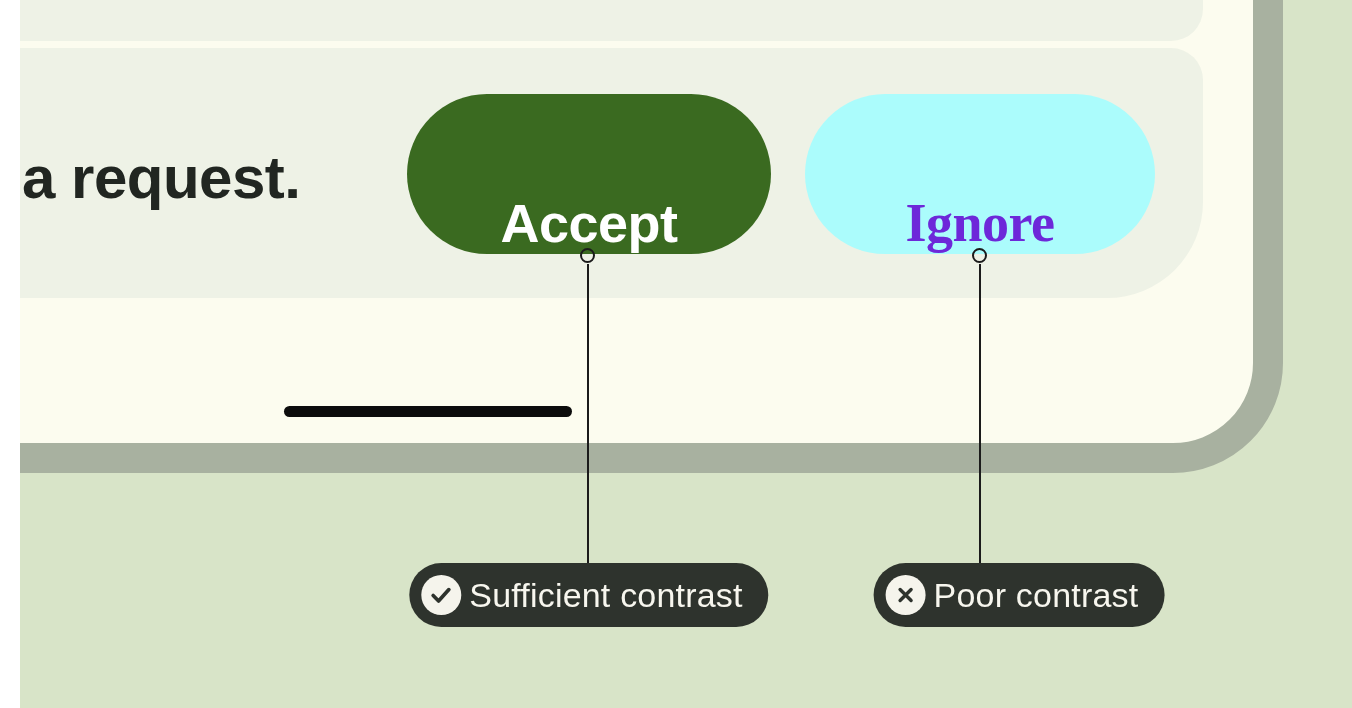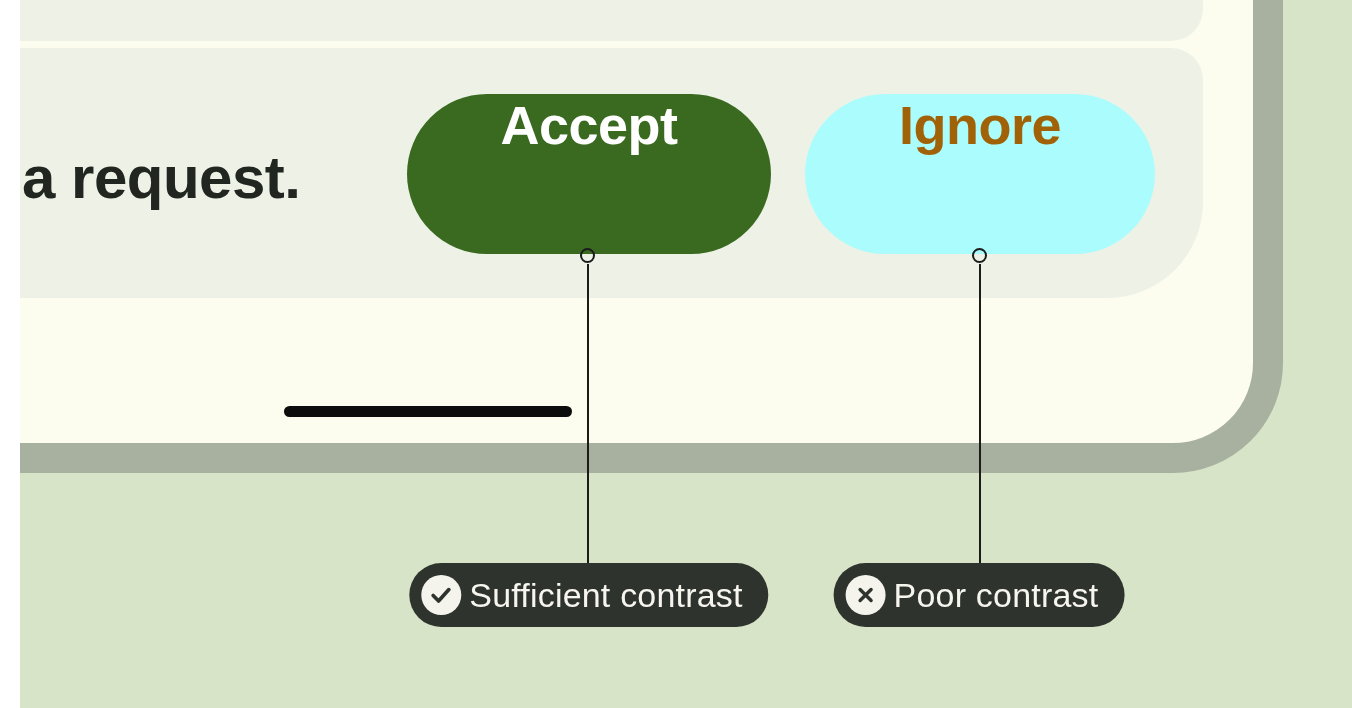--- a/index.html
+++ b/index.html
@@ -53,21 +53,21 @@
     letter-spacing: -0.5px;
     white-space: nowrap;
   }
 
   .pill-button {
     position: absolute;
     top: 94px;
     height: 160px;
     border-radius: 80px;
     display: flex;
-    align-items: flex-start;
+    align-items: flex-end;
     justify-content: center;
     font-size: 54px;
     font-weight: 700;
     letter-spacing: -0.5px;
   }
   .btn-accept { left: 387px; width: 364px; }
   .btn-ignore { left: 785px; width: 350px; }
 
   .placeholder-bar {
     position: absolute;
@@ -107,21 +107,21 @@
     transform: translateX(-50%);
     height: 64px;
     border-radius: 32px;
     display: inline-flex;
     align-items: center;
     gap: 8px;
     padding: 0 26px 0 12px;
     white-space: nowrap;
   }
   .badge-1 { left: 569px; }
-  .badge-2 { left: 959px; }
+  .badge-2 { left: 999px; }
 
   .badge-icon-circle {
     width: 40px;
     height: 40px;
     border-radius: 50%;
     display: flex;
     align-items: center;
     justify-content: center;
     flex: 0 0 auto;
   }
@@ -141,21 +141,21 @@
   <div class="card" style="background: rgb(252, 252, 239); border-color: rgb(168, 177, 160);"></div>
 
   <div class="panel-top" style="background: rgb(238, 242, 230);"></div>
   <div class="panel-main" style="background: rgb(238, 242, 230);"></div>
 
   <div class="message-text" style="color: rgb(33, 38, 33);">a request.</div>
 
   <div class="pill-button btn-accept" style="background: rgb(58, 106, 32); color: rgb(255, 255, 255);">
     <span>Accept</span>
   </div>
-  <div class="pill-button btn-ignore" style="background: rgb(171, 252, 252); color: #a16207;">
+  <div class="pill-button btn-ignore" style="background: rgb(171, 252, 252); color: #6d28d9; font-family: Liberation Serif, serif;">
     <span>Ignore</span>
   </div>
 
   <div class="placeholder-bar" style="background: rgb(12, 12, 12);"></div>
 
   <div class="anchor-dot dot-1" style="border-color: rgb(27, 27, 27);"></div>
   <div class="anchor-dot dot-2" style="border-color: rgb(27, 27, 27);"></div>
   <div class="callout-line line-1" style="background: rgb(27, 27, 27);"></div>
   <div class="callout-line line-2" style="background: rgb(27, 27, 27);"></div>
 

